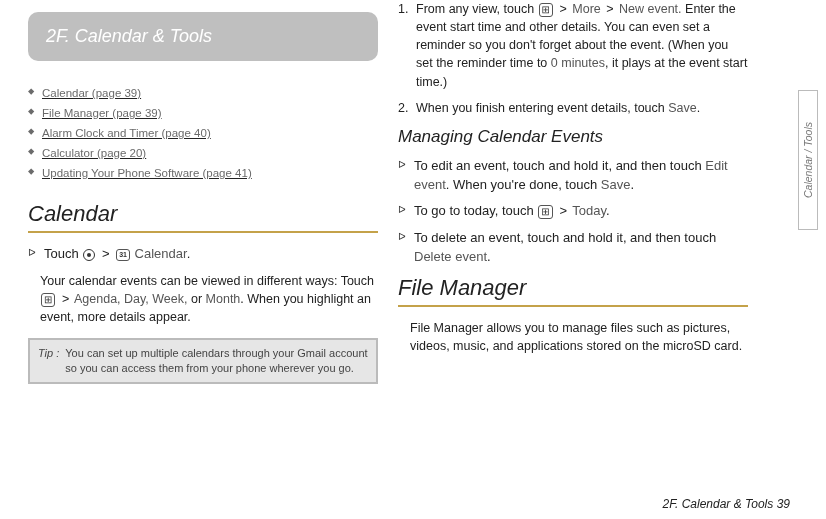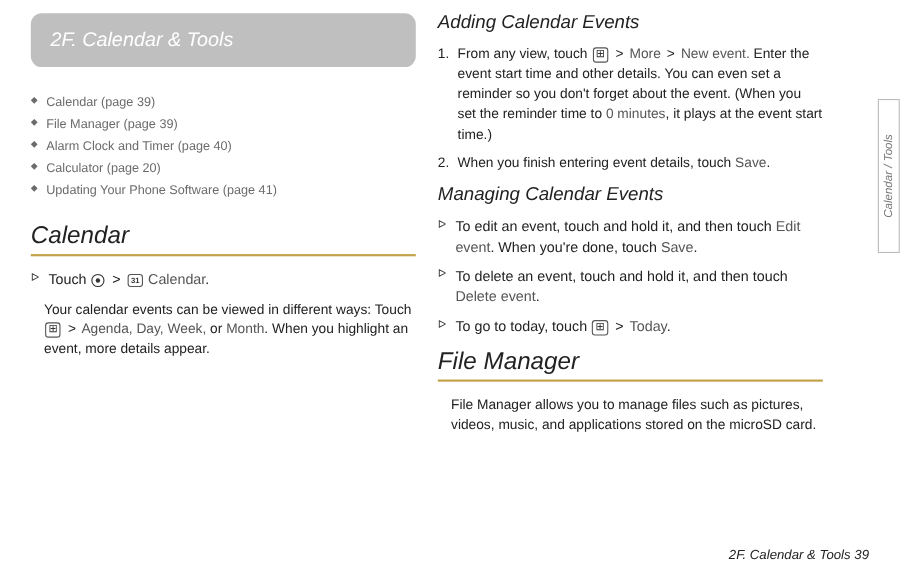--- a/index.html
+++ b/index.html
@@ -24,21 +24,21 @@
   .chapter-tab {
     background: #bfbfbf;
     color: #fff;
     border-radius: 10px;
     padding: 14px 18px;
     margin: 12px 0 22px 0;
     font-style: italic;
     font-size: 18px;
     font-weight: 500;
   }
-  .toc-list { list-style: none; margin-bottom: 18px; }
+  .toc-list { list-style: none; margin-bottom: 18px; text-decoration: underline; }
   .toc-list li {
     color: #6b6b6b;
     font-size: 11.5px;
     padding: 4px 0 4px 14px;
     position: relative;
   }
   .toc-list li::before {
     content: "⬥";
     position: absolute;
     left: 0;
@@ -215,26 +215,29 @@
 
     <p class="body">
       <span>Your calendar events can be viewed in different ways: Touch</span>
       <span class="icon grid"></span>
       <span class="gt">&gt;</span>
       <span class="bold">Agenda, Day, Week,</span>
       <span>or</span>
       <span class="bold">Month</span><span>. When you highlight an event, more details appear.</span>
     </p>
 
+    <div class="tipbox">
+      <span class="tiplabel">Tip :</span>
+      <span>You can set up multiple calendars through your Gmail account so you can access them from your phone wherever you go.</span>
+    </div>
 
   </div>
 
   <div class="col">
 
-    <h2 class="subhead">Adding Calendar Events</h2>
 
     <ol class="step-list">
       <li>
         <span class="num">1.</span>
         <span>From any view, touch</span>
         <span class="icon grid"></span>
         <span class="gt">&gt;</span>
         <span class="bold">More</span>
         <span class="gt">&gt;</span>
         <span class="bold">New event.</span>
@@ -250,28 +253,28 @@
 
     <h2 class="subhead">Managing Calendar Events</h2>
 
     <ul class="arrow-list">
       <li>
         <span>To edit an event, touch and hold it, and then touch</span>
         <span class="bold">Edit event</span><span>. When you're done, touch</span>
         <span class="bold">Save</span><span>.</span>
       </li>
       <li>
+        <span>To go to today, touch</span>
+        <span class="icon grid"></span>
+        <span class="gt">&gt;</span>
+        <span class="bold">Today</span><span>.</span>
+      </li>
+      <li>
         <span>To delete an event, touch and hold it, and then touch</span>
         <span class="bold">Delete event</span><span>.</span>
-      </li>
-      <li>
-        <span>To go to today, touch</span>
-        <span class="icon grid"></span>
-        <span class="gt">&gt;</span>
-        <span class="bold">Today</span><span>.</span>
       </li>
     </ul>
 
     <h1 class="section">File Manager</h1>
 
     <p class="body">File Manager allows you to manage files such as pictures, videos, music, and applications stored on the microSD card.</p>
 
 
   </div>
 </div>

